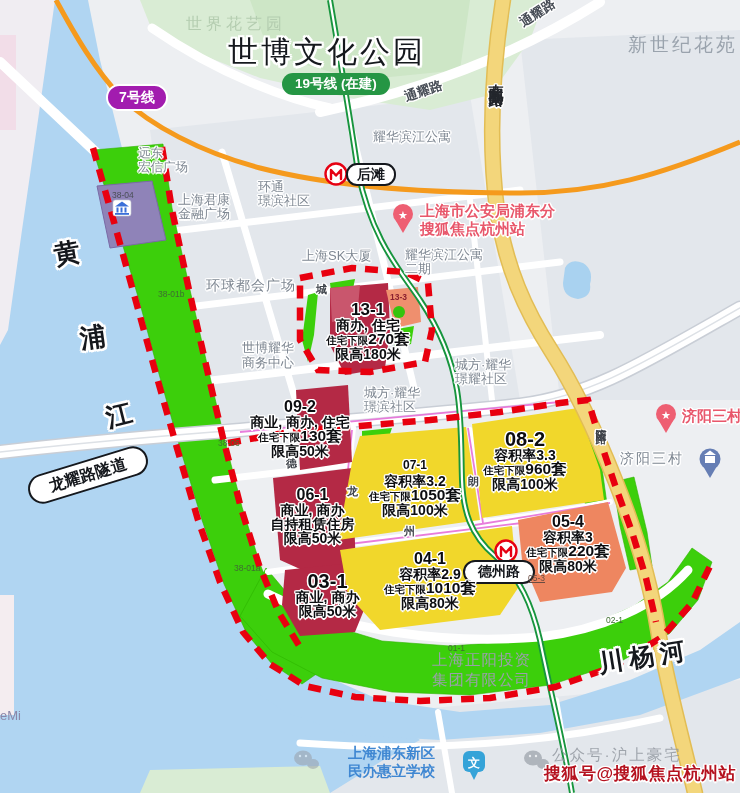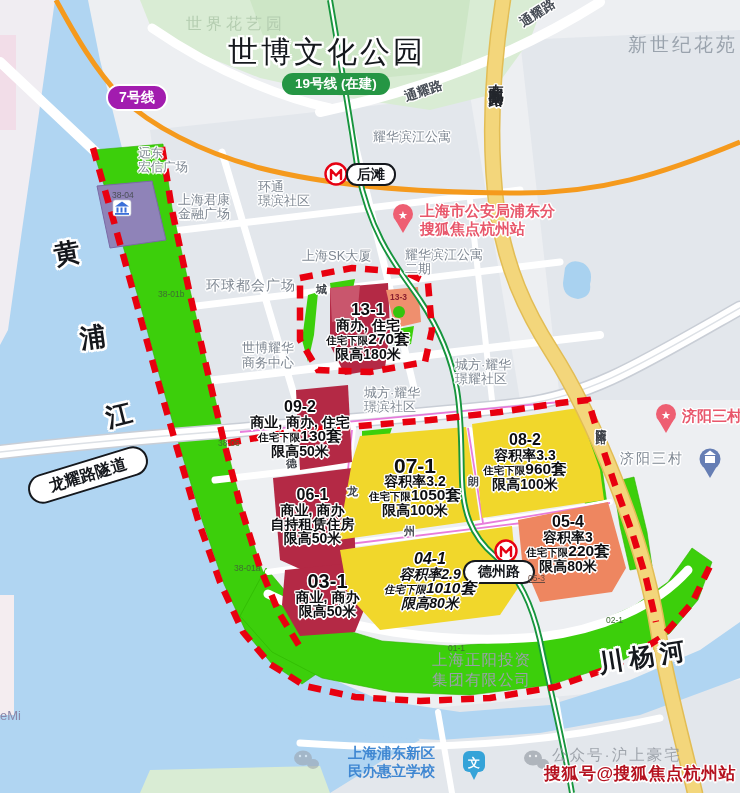--- a/index.html
+++ b/index.html
@@ -288,32 +288,32 @@
   <span class="use">商业, 商办</span>
   <span class="use">自持租赁住房</span>
   <span class="hgt">限高50米</span>
 </div>
 <div class="parcel-label halo" style="left:250px;top:573px;width:155px;">
   <span class="id" style="font-size:20px;">03-1</span>
   <span class="use">商业, 商办</span>
   <span class="hgt">限高50米</span>
 </div>
 <div class="parcel-label halo" style="left:335px;top:457px;width:160px;">
-  <span class="id" style="font-size:21px;">07-1</span>
+  <span class="id" style="font-size:12px;">07-1</span>
   <span class="use">容积率3.2</span>
   <span class="l3"><span class="pref">住宅下限</span><span class="num">1050套</span></span>
   <span class="hgt">限高100米</span>
 </div>
 <div class="parcel-label halo" style="left:445px;top:431px;width:160px;">
-  <span class="id" style="font-size:16px;">08-2</span>
+  <span class="id" style="font-size:20px;">08-2</span>
   <span class="use">容积率3.3</span>
   <span class="l3"><span class="pref">住宅下限</span><span class="num">960套</span></span>
   <span class="hgt">限高100米</span>
 </div>
-<div class="parcel-label halo" style="left:350px;top:550px;width:160px;font-style:italic;">
+<div class="parcel-label halo" style="left:350px;top:550px;width:160px;">
   <span class="id" style="font-size:16px;">04-1</span>
   <span class="use">容积率2.9</span>
   <span class="l3"><span class="pref">住宅下限</span><span class="num">1010套</span></span>
   <span class="hgt">限高80米</span>
 </div>
 <div class="parcel-label halo" style="left:498px;top:513px;width:140px;">
   <span class="id" style="font-size:16px;">05-4</span>
   <span class="use">容积率3</span>
   <span class="l3"><span class="pref">住宅下限</span><span class="num">220套</span></span>
   <span class="hgt">限高80米</span>

